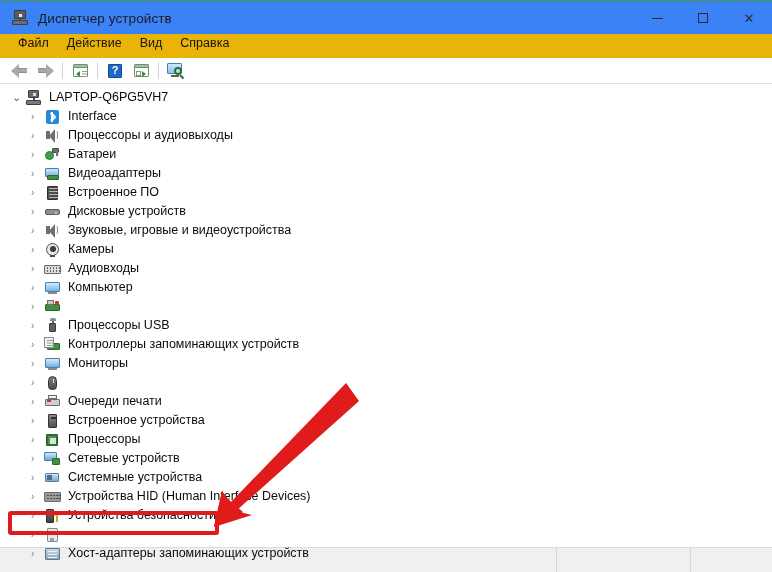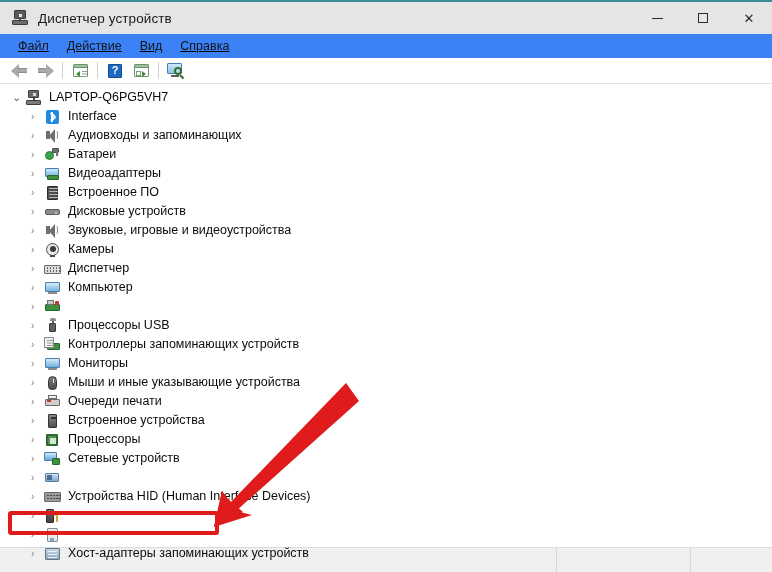--- a/index.html
+++ b/index.html
@@ -18,21 +18,21 @@
     height: 572px;
     background: #ffffff;
     border-top: 2px solid #3f8c96;
     overflow: hidden;
   }
 
   
   #titlebar {
     position: relative;
     height: 32px;
-    background: #e5e5e5;
+    background: #3b82f6;
     display: flex;
     align-items: center;
     user-select: none;
   }
   #title-icon {
     width: 18px; height: 18px;
     margin-left: 11px;
     position: relative;
     flex: 0 0 auto;
   }
@@ -88,25 +88,24 @@
     line-height: 1;
     font-family: "Liberation Sans", sans-serif;
   }
   .min-bar { width: 11px; height: 1px; background: #2b2b2b; display:block; }
   .max-box { width: 10px; height: 10px; border: 1px solid #2b2b2b; display:block; }
 
   
   #menubar {
     height: 24px;
     display: flex;
-    align-items: center;
+    align-items: flex-start;
     padding-left: 9px;
-    background: #3b82f6;
+    background: #eab308;
     user-select: none;
-    text-decoration: underline;
   }
   .menu-item {
     font-size: 12.5px;
     color: #141414;
     padding: 2px 9px 3px 9px;
     cursor: default;
     white-space: nowrap;
   }
 
   
@@ -529,21 +528,21 @@
           </div>
           <div class="row child">
             <span class="chev">›</span>
             <span class="ico">
               <span class="i-spk" style="position: absolute; inset: 0px;">
                 <span class="cone"></span>
                 <span class="flare"></span>
                 <span class="w1"></span>
               </span>
             </span>
-            <span class="label">Аудиовходы и запоминающих</span>
+            <span class="label">Процессоры и аудиовыходы</span>
           </div>
           <div class="row child">
             <span class="chev">›</span>
             <span class="ico">
               <span class="i-bat" style="position: absolute; inset: 0px;">
                 <span class="c"></span>
                 <span class="p"></span>
                 <span class="pl"></span>
               </span>
             </span>
@@ -594,21 +593,21 @@
                 <span class="st"></span>
               </span>
             </span>
             <span class="label">Камеры</span>
           </div>
           <div class="row child">
             <span class="chev">›</span>
             <span class="ico">
               <span class="i-kbd"></span>
             </span>
-            <span class="label">Диспетчер</span>
+            <span class="label">Аудиовходы</span>
           </div>
           <div class="row child">
             <span class="chev">›</span>
             <span class="ico">
               <span class="i-pc" style="position: absolute; inset: 0px;">
                 <span class="scr"></span>
                 <span class="base"></span>
               </span>
             </span>
             <span class="label">Компьютер</span>
@@ -652,21 +651,20 @@
                 <span class="base"></span>
               </span>
             </span>
             <span class="label">Мониторы</span>
           </div>
           <div class="row child">
             <span class="chev">›</span>
             <span class="ico">
               <span class="i-mouse"></span>
             </span>
-            <span class="label">Мыши и иные указывающие устройства</span>
           </div>
           <div class="row child">
             <span class="chev">›</span>
             <span class="ico">
               <span class="i-print" style="position: absolute; inset: 0px;">
                 <span class="top"></span>
                 <span class="body"></span>
                 <span class="red"></span>
               </span>
             </span>
@@ -697,37 +695,39 @@
             <span class="label">Сетевые устройств</span>
           </div>
           <div class="row child">
             <span class="chev">›</span>
             <span class="ico">
               <span class="i-sys" style="position: absolute; inset: 0px;">
                 <span class="scr"></span>
                 <span class="chip"></span>
               </span>
             </span>
+            <span class="label">Системные устройства</span>
           </div>
           <div class="row child">
             <span class="chev">›</span>
             <span class="ico">
               <span class="i-hid"></span>
             </span>
             <span class="label">Устройства HID (Human Interface Devices)</span>
           </div>
           <div class="row child">
             <span class="chev">›</span>
             <span class="ico">
               <span class="i-sec" style="position: absolute; inset: 0px;">
                 <span class="box"></span>
                 <span class="key"></span>
                 <span class="kb"></span>
               </span>
             </span>
+            <span class="label">Устройства безопасности</span>
           </div>
           <div class="row child">
             <span class="chev">›</span>
             <span class="ico">
               <span class="i-smart" style="position: absolute; inset: 0px;">
                 <span class="c"></span>
               </span>
             </span>
           </div>
           <div class="row child">

